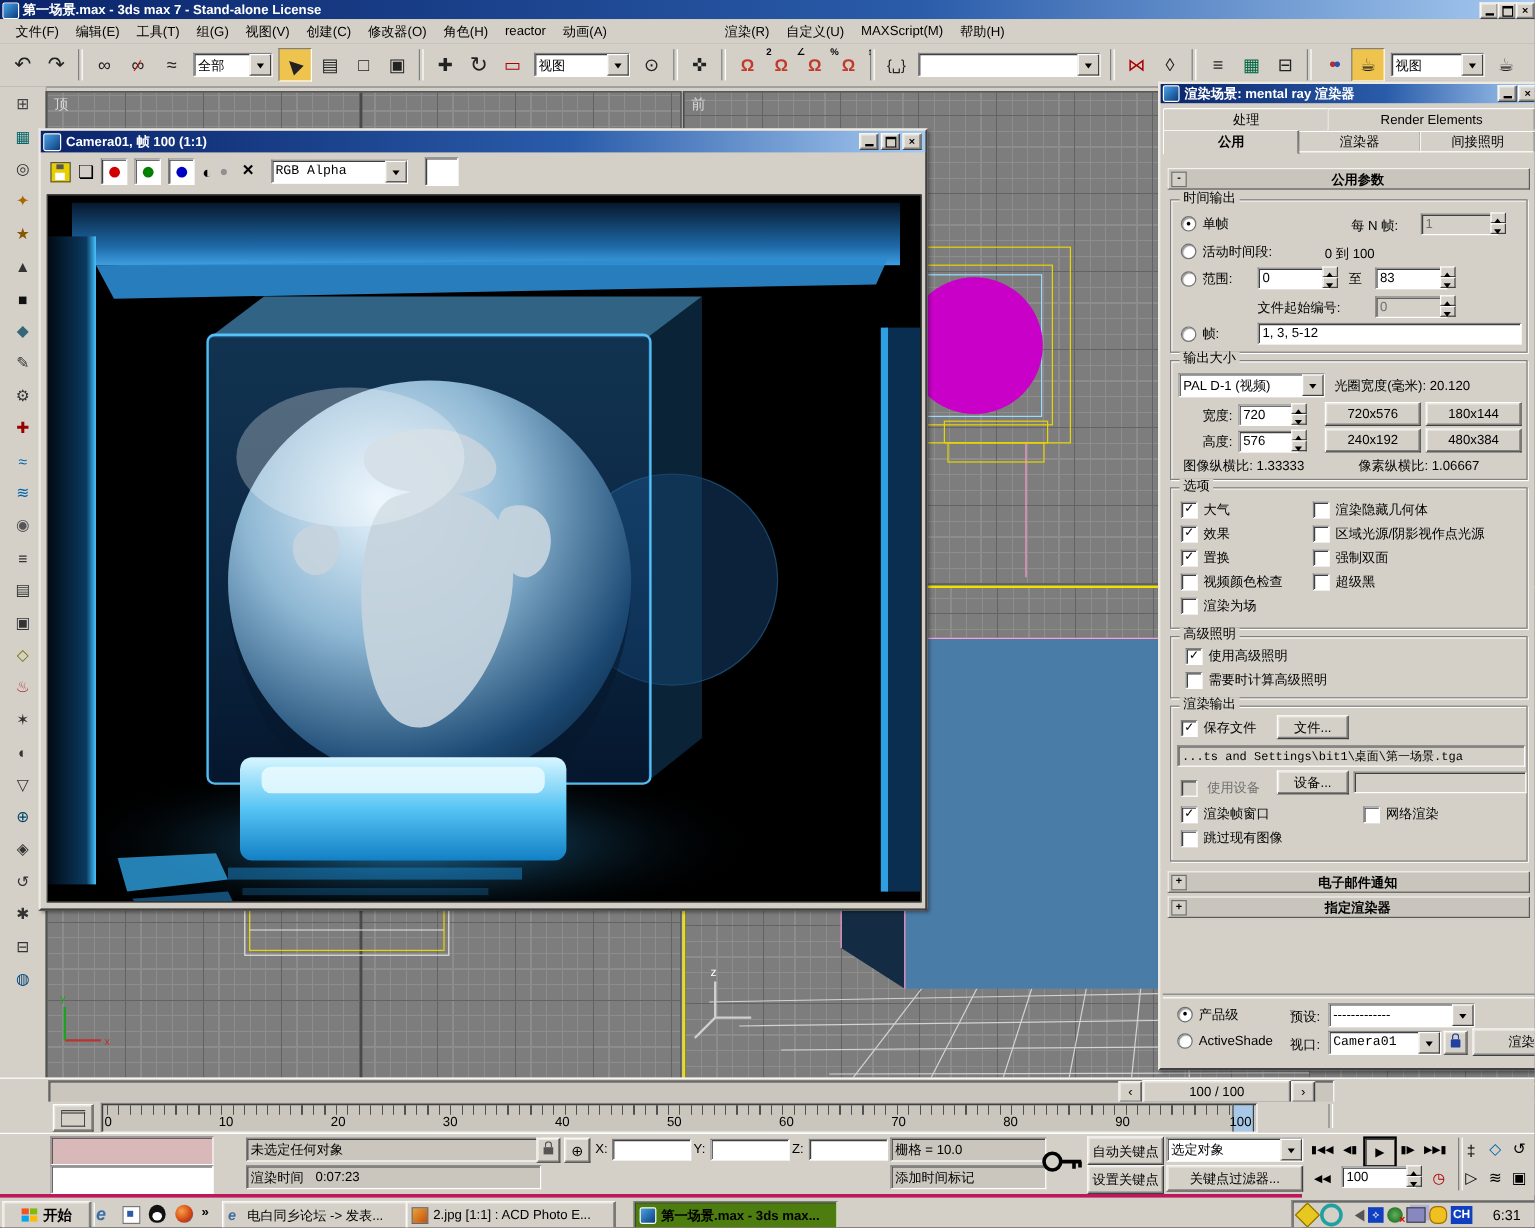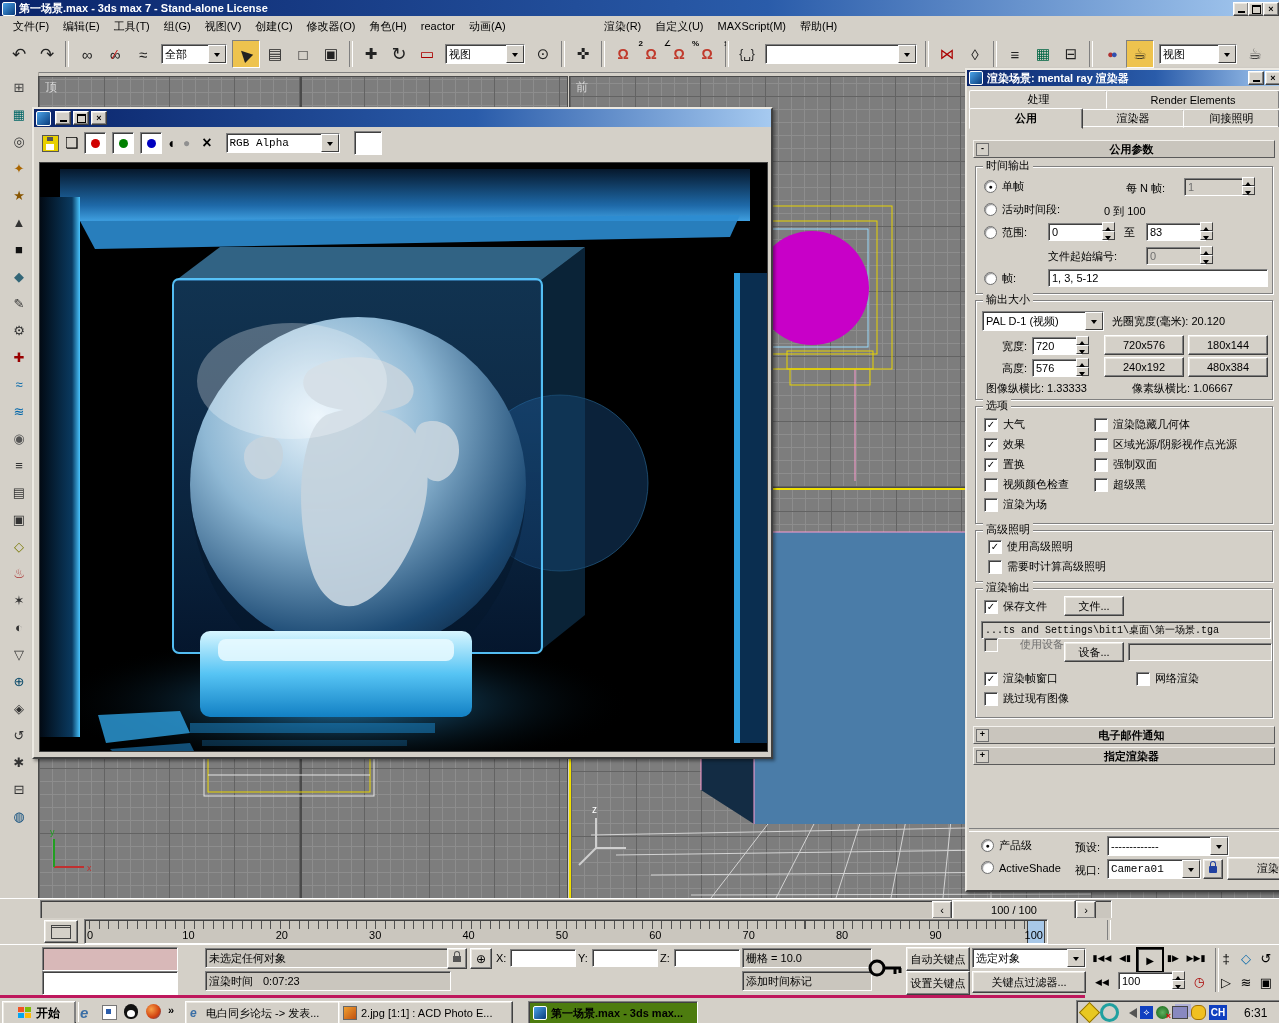--- a/index.html
+++ b/index.html
@@ -247,20 +247,21 @@
         <line x1="25" y1="358" x2="25" y2="328" stroke="#cfcfcf"></line>
         <line x1="25" y1="358" x2="8" y2="375" stroke="#cfcfcf"></line>
       </g>
       <text x="21" y="323" fill="#fff" font-size="10">z</text>
     </svg>
   </div>
 
   <div class="abs" style="left:32px;top:107px;width:737px;height:648px;background:#d4d0c8;border:2px solid;border-color:#ece9e2 #404040 #404040 #ece9e2;box-shadow:2px 2px 3px rgba(0,0,0,.4);z-index:5;">
     <div class="grad flex" style="height:18px;padding-left:2px;">
       <span style="width:13px;height:13px;background:linear-gradient(135deg,#4aa3e8,#0a3c7c);border:1px solid #fff;border-radius:2px;margin-right:4px;"></span>
+      <span style="font-weight:bold;flex:1;">Camera01, 帧 100 (1:1)</span>
       <span class="winbtn r" style="margin-right:2px;">
           <i style="width:7px;height:2px;background:#000;margin-top:6px;"></i>
         </span>
       <span class="winbtn r" style="margin-right:2px;">
           <i style="width:7px;height:6px;border:1px solid #000;border-top-width:2px;"></i>
         </span>
       <span class="winbtn r" style="margin-right:3px;">×</span>
     </div>
     <div class="flex" style="height:32px;padding-left:8px;gap:6px;">
       <span style="width:15px;height:15px;background:#e8d000;border:1px solid #555;position:relative;">
@@ -513,21 +514,21 @@
     </div>
 
     <div class="grp" style="left:8px;top:518px;width:296px;height:128px;">
       <span class="leg">渲染输出</span>
       <div class="flex abs" style="left:8px;top:10px;gap:5px;">
           <span class="cb">✓</span>
           <span>保存文件</span>
         </div>
       <div class="btn r abs" style="left:88px;top:7px;width:58px;height:18px;">文件...</div>
       <div class="fld abs" style="left:5px;top:32px;width:282px;background:#d4d0c8;font-family:'Liberation Mono','DejaVu Sans Mono',monospace;font-size:10px;">...ts and Settings\bit1\桌面\第一场景.tga</div>
-      <div class="flex abs" style="left:8px;top:48px;gap:22px;color:#707070;">
+      <div class="flex abs" style="left:8px;top:60px;gap:8px;color:#707070;">
           <span class="cb gray"></span>
           <span>使用设备</span>
         </div>
       <div class="btn r abs" style="left:88px;top:53px;width:58px;height:18px;">设备...</div>
       <div class="fld gray abs" style="left:152px;top:54px;width:136px;"></div>
       <div class="flex abs" style="left:8px;top:82px;gap:5px;">
           <span class="cb">✓</span>
           <span>渲染帧窗口</span>
         </div>
       <div class="flex abs" style="left:160px;top:82px;gap:5px;">

